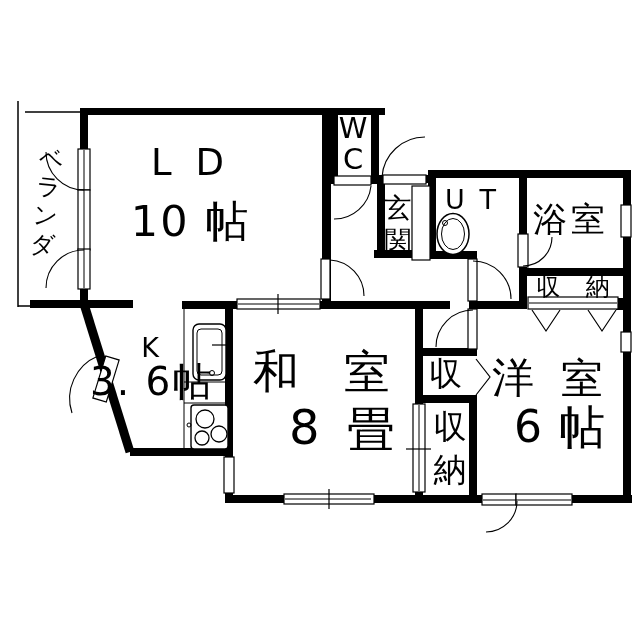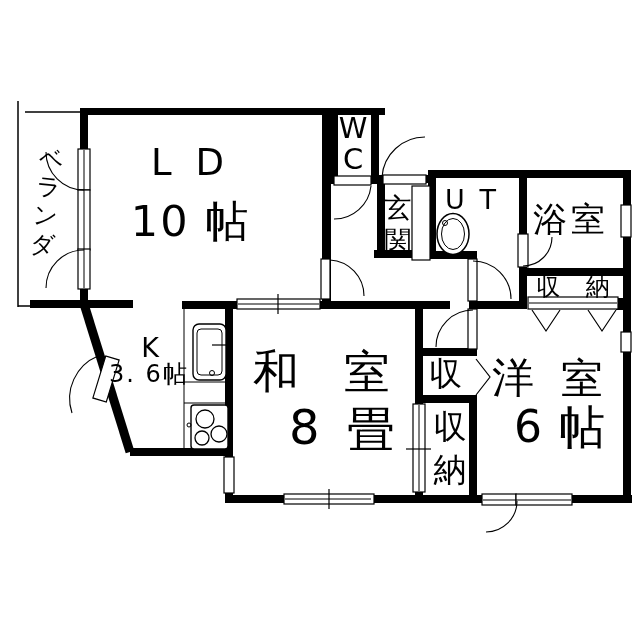--- a/index.html
+++ b/index.html
@@ -152,21 +152,21 @@
 
   <div class="lbl c" style="left:381px;top:191px;width:34px;font-size:27px;line-height:33px;"><span style="display:block">玄</span><span style="display:block">関</span></div>
 
   <div class="lbl c" style="left:436px;top:186px;width:72px;font-size:27px;letter-spacing:3px;">U T</div>
 
   <div class="lbl c" style="left:527px;top:275px;width:92px;font-size:24px;word-spacing:18px;">収 納</div>
 
   <div class="lbl c" style="left:529px;top:202px;width:84px;font-size:34px;letter-spacing:4px;">浴室</div>
 
   <div class="lbl c" style="left:128px;top:334px;width:44px;font-size:27px;">K</div>
-  <div class="lbl c" style="left:90px;top:362px;width:118px;font-size:24px;letter-spacing:2px;">3. 6帖</div>
+  <div class="lbl c" style="left:90px;top:362px;width:118px;font-size:39px;letter-spacing:2px;">3. 6帖</div>
 
   <span class="lbl" style="left:253px;top:347px;font-size:46px;">和</span>
   <span class="lbl" style="left:344px;top:348px;font-size:46px;">室</span>
   <span class="lbl" style="left:289px;top:402px;font-size:48px;">8</span>
   <span class="lbl" style="left:347px;top:404px;font-size:48px;">畳</span>
 
   <span class="lbl" style="left:429px;top:357px;font-size:33px;">収</span>
 
   <div class="lbl c" style="left:431px;top:405px;width:38px;font-size:33px;line-height:43px;"><span style="display:block">収</span><span style="display:block">納</span></div>
 

